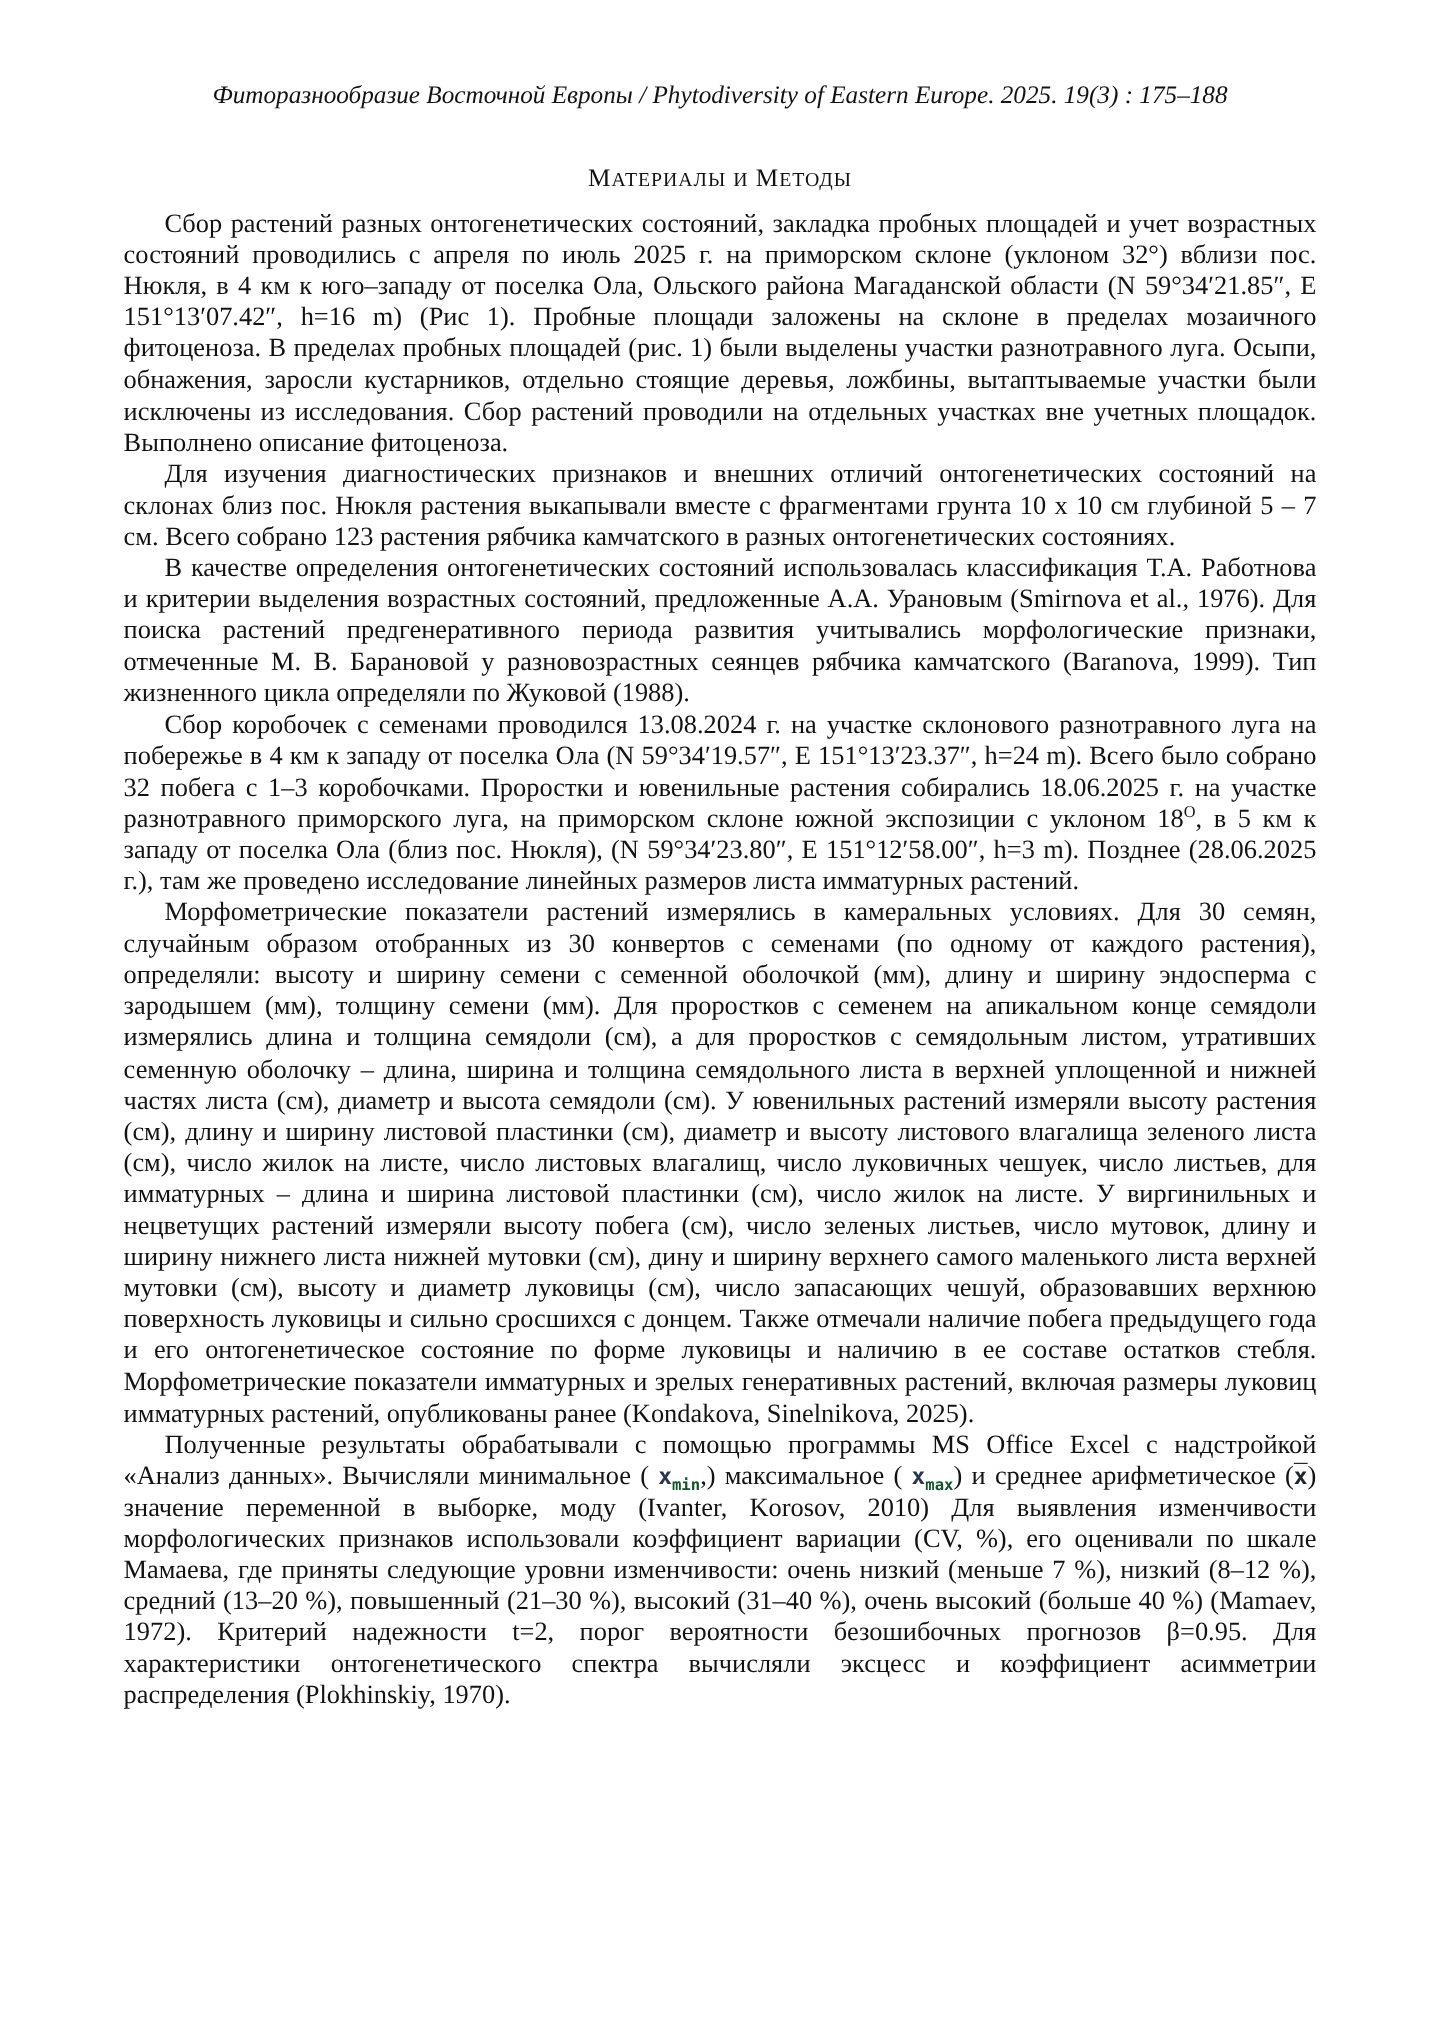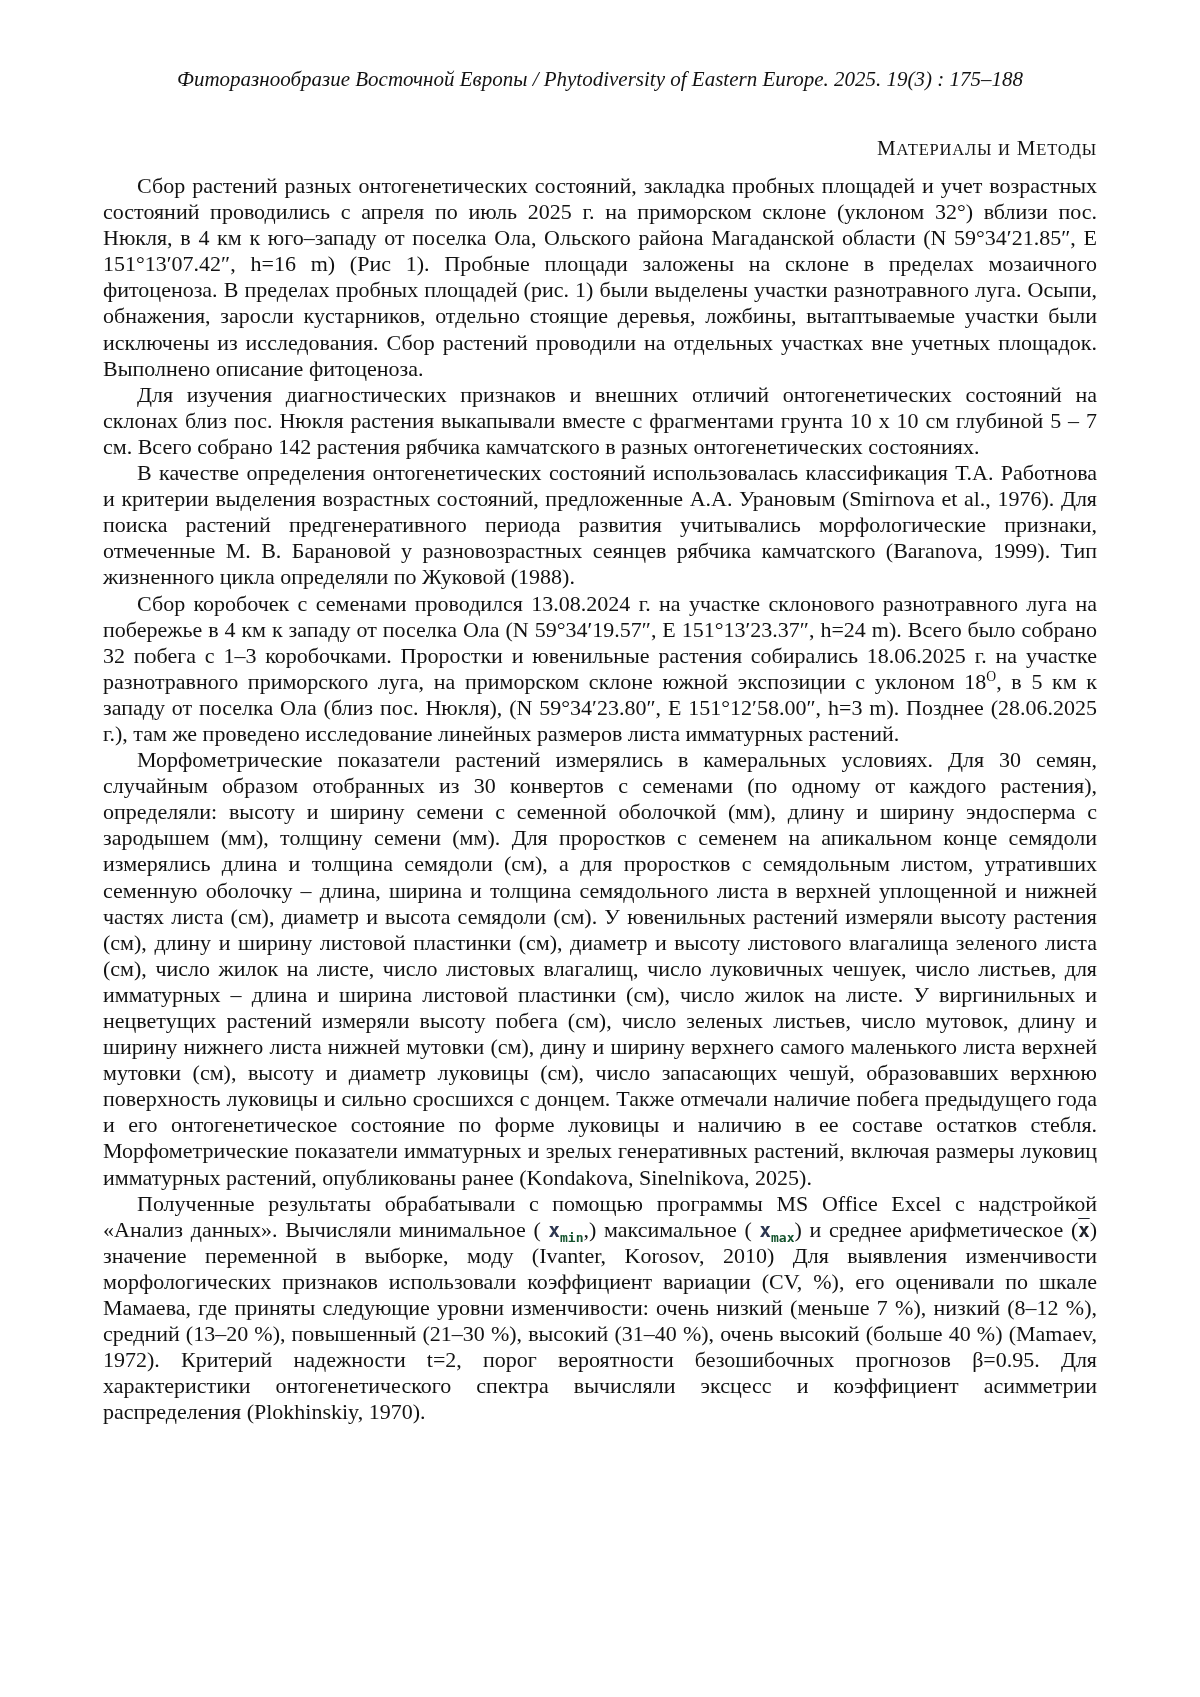--- a/index.html
+++ b/index.html
@@ -19,21 +19,21 @@
     overflow: hidden;
   }
   .running-head {
     text-align: center;
     font-style: italic;
     font-size: 21px;
     line-height: 26px;
     white-space: nowrap;
   }
   .section-title {
-    text-align: right;
+    text-align: center;
     margin-top: 44px;
     letter-spacing: 0.8px;
     white-space: nowrap;
   }
   .sc-big  { font-size: 21px; }
   .sc-small{ font-size: 16.5px; }
   .section-title .word-gap { display: inline-block; width: 6px; }
   .body-text {
     margin-top: 12px;
   }
@@ -78,21 +78,21 @@
 <body>
 
 <div class="page">
 
   <div class="running-head">Фиторазнообразие Восточной Европы / Phytodiversity of Eastern Europe. 2025. 19(3) : 175–188</div>
 
   <div class="section-title"><span class="sc-big">М</span><span class="sc-small">АТЕРИАЛЫ</span><span class="word-gap"></span><span class="sc-small">И</span><span class="word-gap"></span><span class="sc-big">М</span><span class="sc-small">ЕТОДЫ</span></div>
 
   <div class="body-text">
       <p>Сбор растений разных онтогенетических состояний, закладка пробных площадей и учет возрастных состояний проводились с апреля по июль 2025 г. на приморском склоне (уклоном 32°) вблизи пос. Нюкля, в 4 км к юго–западу от поселка Ола, Ольского района Магаданской области (N 59°34′21.85″, E 151°13′07.42″, h=16 m) (Рис 1). Пробные площади заложены на склоне в пределах мозаичного фитоценоза. В пределах пробных площадей (рис. 1) были выделены участки разнотравного луга. Осыпи, обнажения, заросли кустарников, отдельно стоящие деревья, ложбины, вытаптываемые участки были исключены из исследования. Сбор растений проводили на отдельных участках вне учетных площадок. Выполнено описание фитоценоза.</p>
-      <p>Для изучения диагностических признаков и внешних отличий онтогенетических состояний на склонах близ пос. Нюкля растения выкапывали вместе с фрагментами грунта 10 x 10 см глубиной 5 – 7 см. Всего собрано 142 растения рябчика камчатского в разных онтогенетических состояниях.</p>
+      <p>Для изучения диагностических признаков и внешних отличий онтогенетических состояний на склонах близ пос. Нюкля растения выкапывали вместе с фрагментами грунта 10 x 10 см глубиной 5 – 7 см. Всего собрано 123 растения рябчика камчатского в разных онтогенетических состояниях.</p>
       <p>В качестве определения онтогенетических состояний использовалась классификация Т.А. Работнова и критерии выделения возрастных состояний, предложенные А.А. Урановым (Smirnova et al., 1976). Для поиска растений предгенеративного периода развития учитывались морфологические признаки, отмеченные М. В. Барановой у разновозрастных сеянцев рябчика камчатского (Baranova, 1999). Тип жизненного цикла определяли по Жуковой (1988).</p>
       <p>Сбор коробочек с семенами проводился 13.08.2024 г. на участке склонового разнотравного луга на побережье в 4 км к западу от поселка Ола (N 59°34′19.57″, E 151°13′23.37″, h=24 m). Всего было собрано 32 побега с 1–3 коробочками. Проростки и ювенильные растения собирались 18.06.2025 г. на участке разнотравного приморского луга, на приморском склоне южной экспозиции с уклоном 18<sup class="sup">О</sup>, в 5 км к западу от поселка Ола (близ пос. Нюкля), (N 59°34′23.80″, E 151°12′58.00″, h=3 m). Позднее (28.06.2025 г.), там же проведено исследование линейных размеров листа имматурных растений.</p>
       <p>Морфометрические показатели растений измерялись в камеральных условиях. Для 30 семян, случайным образом отобранных из 30 конвертов с семенами (по одному от каждого растения), определяли: высоту и ширину семени с семенной оболочкой (мм), длину и ширину эндосперма с зародышем (мм), толщину семени (мм). Для проростков с семенем на апикальном конце семядоли измерялись длина и толщина семядоли (см), а для проростков с семядольным листом, утративших семенную оболочку – длина, ширина и толщина семядольного листа в верхней уплощенной и нижней частях листа (см), диаметр и высота семядоли (см). У ювенильных растений измеряли высоту растения (см), длину и ширину листовой пластинки (см), диаметр и высоту листового влагалища зеленого листа (см), число жилок на листе, число листовых влагалищ, число луковичных чешуек, число листьев, для имматурных – длина и ширина листовой пластинки (см), число жилок на листе. У виргинильных и нецветущих растений измеряли высоту побега (см), число зеленых листьев, число мутовок, длину и ширину нижнего листа нижней мутовки (см), дину и ширину верхнего самого маленького листа верхней мутовки (см), высоту и диаметр луковицы (см), число запасающих чешуй, образовавших верхнюю поверхность луковицы и сильно сросшихся с донцем. Также отмечали наличие побега предыдущего года и его онтогенетическое состояние по форме луковицы и наличию в ее составе остатков стебля. Морфометрические показатели имматурных и зрелых генеративных растений, включая размеры луковиц имматурных растений, опубликованы ранее (Kondakova, Sinelnikova, 2025).</p>
       <p>Полученные результаты обрабатывали с помощью программы MS Office Excel с надстройкой «Анализ данных». Вычисляли минимальное ( <span class="formula">x<sub>min</sub></span>,) максимальное ( <span class="formula">x<sub>max</sub></span>) и среднее арифметическое (<span class="formula xbar">x</span>) значение переменной в выборке, моду (Ivanter, Korosov, 2010) Для выявления изменчивости морфологических признаков использовали коэффициент вариации (CV, %), его оценивали по шкале Мамаева, где приняты следующие уровни изменчивости: очень низкий (меньше 7 %), низкий (8–12 %), средний (13–20 %), повышенный (21–30 %), высокий (31–40 %), очень высокий (больше 40 %) (Mamaev, 1972). Критерий надежности t=2, порог вероятности безошибочных прогнозов β=0.95. Для характеристики онтогенетического спектра вычисляли эксцесс и коэффициент асимметрии распределения (Plokhinskiy, 1970).</p>
     </div>
 
   <div class="page-number">176</div>
 
 </div>
 

